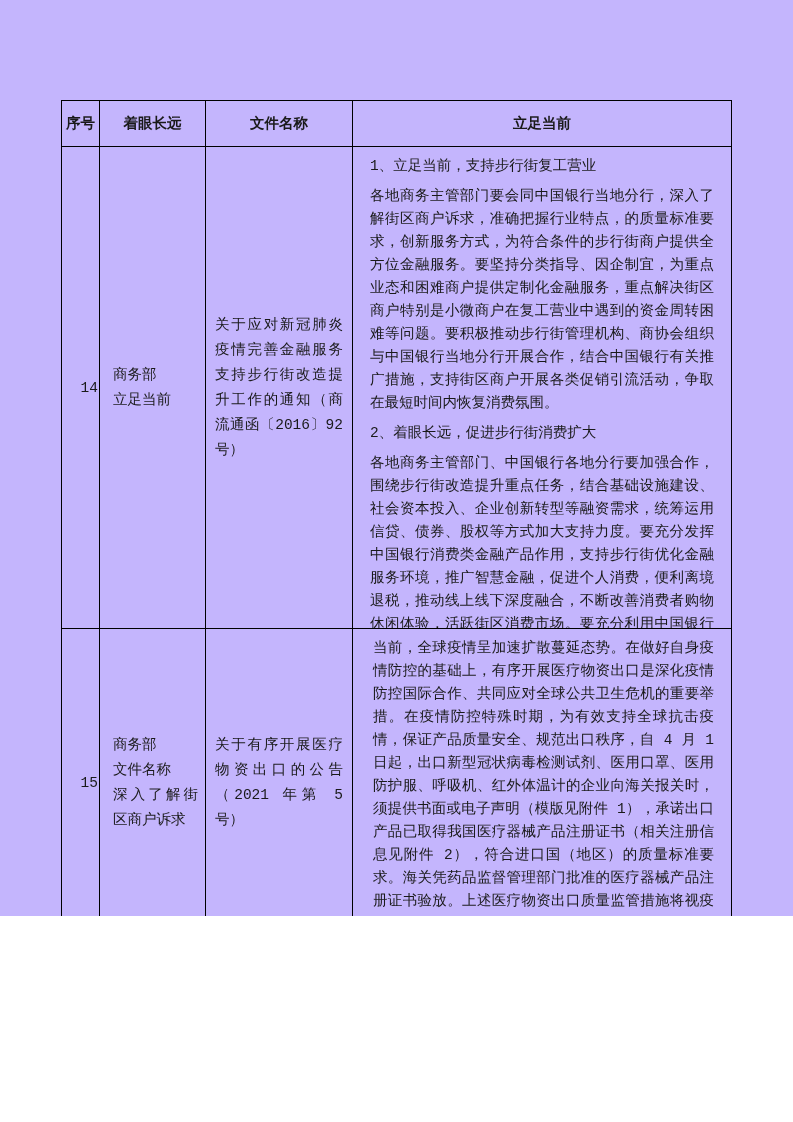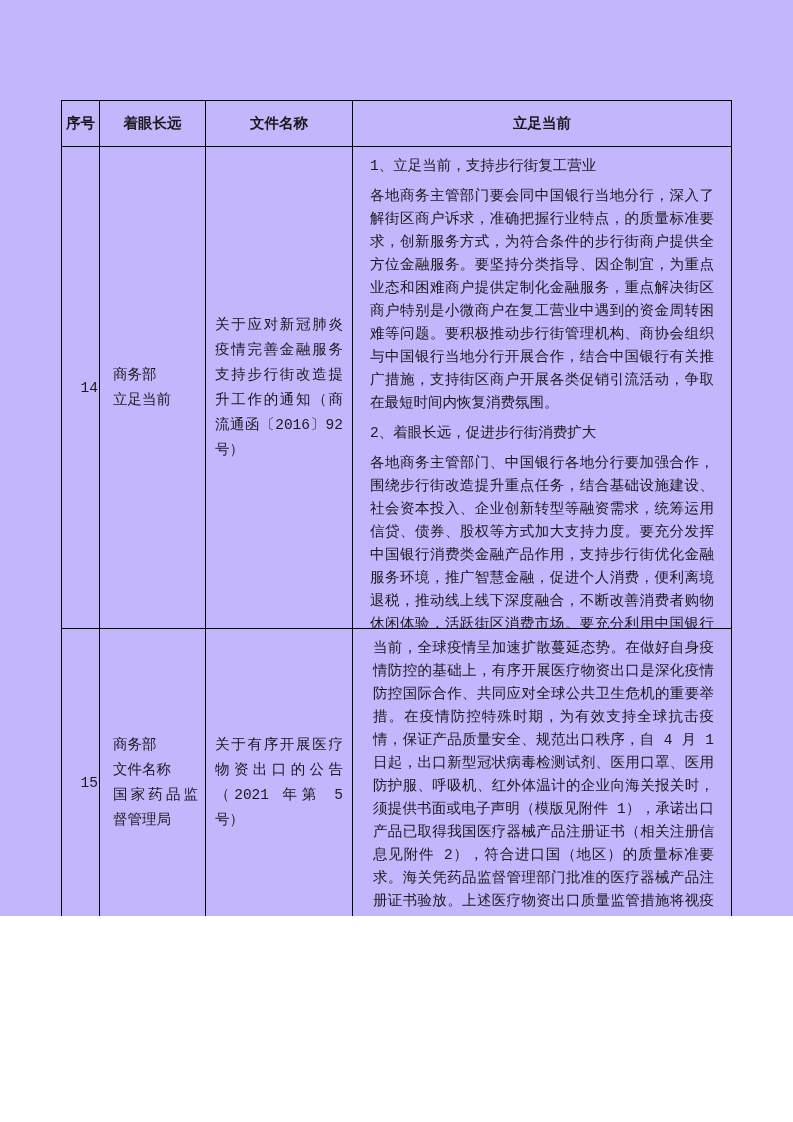--- a/index.html
+++ b/index.html
@@ -124,21 +124,21 @@
             <p>各地商务主管部门、中国银行各地分行要加强合作，围绕步行街改造提升重点任务，结合基础设施建设、社会资本投入、企业创新转型等融资需求，统筹运用信贷、债券、股权等方式加大支持力度。要充分发挥中国银行消费类金融产品作用，支持步行街优化金融服务环境，推广智慧金融，促进个人消费，便利离境退税，推动线上线下深度融合，不断改善消费者购物休闲体验，活跃街区消费市场。要充分利用中国银行海外机构和客户渠道资源，帮助步行街引进全球知名品牌和国际优质客流，不断提升街区品质和人气商气。</p>
           </div>
         </td>
       </tr>
       <tr class="row-15">
         <td class="cell-no">15</td>
         <td class="cell-org">
           <div class="inner">
             <div>商务部</div>
             <div>文件名称</div>
-            <div>国家药品监督管理局</div>
+            <div>深入了解街区商户诉求</div>
           </div>
         </td>
         <td class="cell-doc">
           <div class="inner">关于有序开展医疗物资出口的公告（2021 年第 5 号）</div>
         </td>
         <td class="cell-main">
           <div class="inner">
             <p>当前，全球疫情呈加速扩散蔓延态势。在做好自身疫情防控的基础上，有序开展医疗物资出口是深化疫情防控国际合作、共同应对全球公共卫生危机的重要举措。在疫情防控特殊时期，为有效支持全球抗击疫情，保证产品质量安全、规范出口秩序，自 4 月 1 日起，出口新型冠状病毒检测试剂、医用口罩、医用防护服、呼吸机、红外体温计的企业向海关报关时，须提供书面或电子声明（模版见附件 1），承诺出口产品已取得我国医疗器械产品注册证书（相关注册信息见附件 2），符合进口国（地区）的质量标准要求。海关凭药品监督管理部门批准的医疗器械产品注册证书验放。上述医疗物资出口质量监管措施将视疫情发展情况动态调整。</p>
             <p>有关医疗物资出口企业要确保产品质量安全、符合相关标准要求，积极支持国际社会共同抗击疫情。</p>
           </div>

